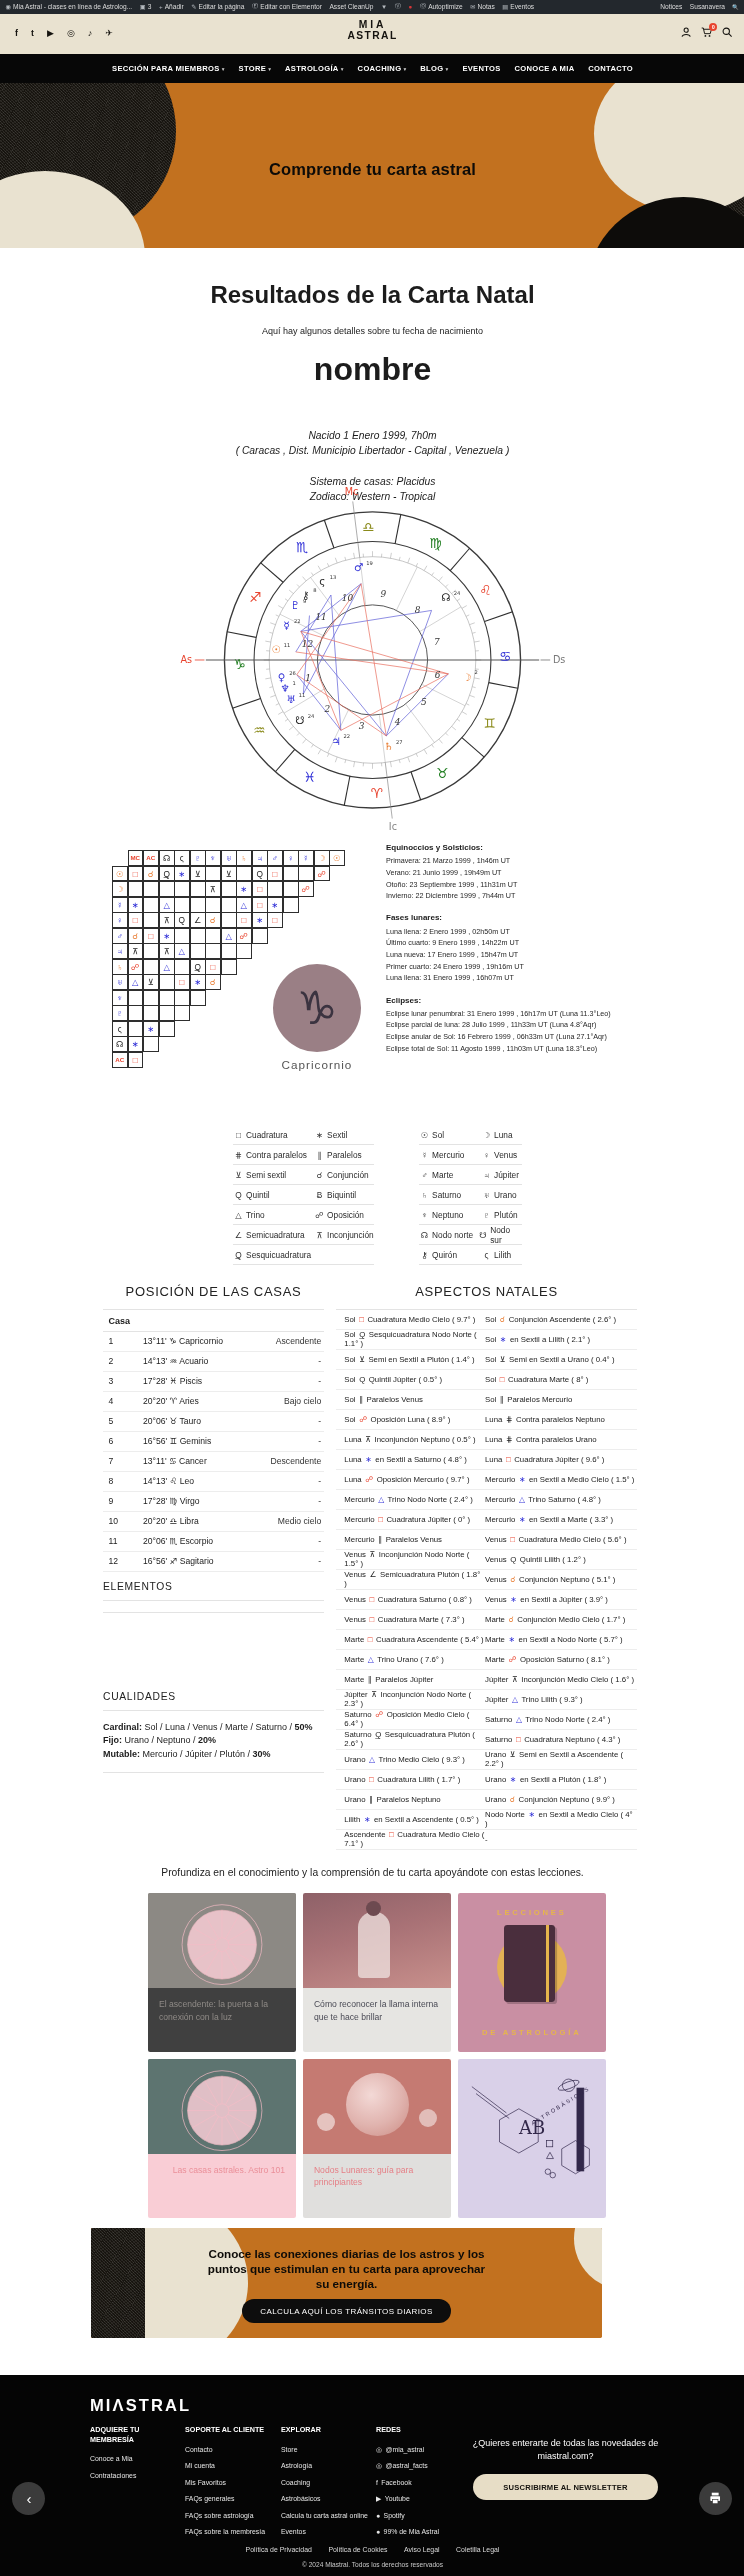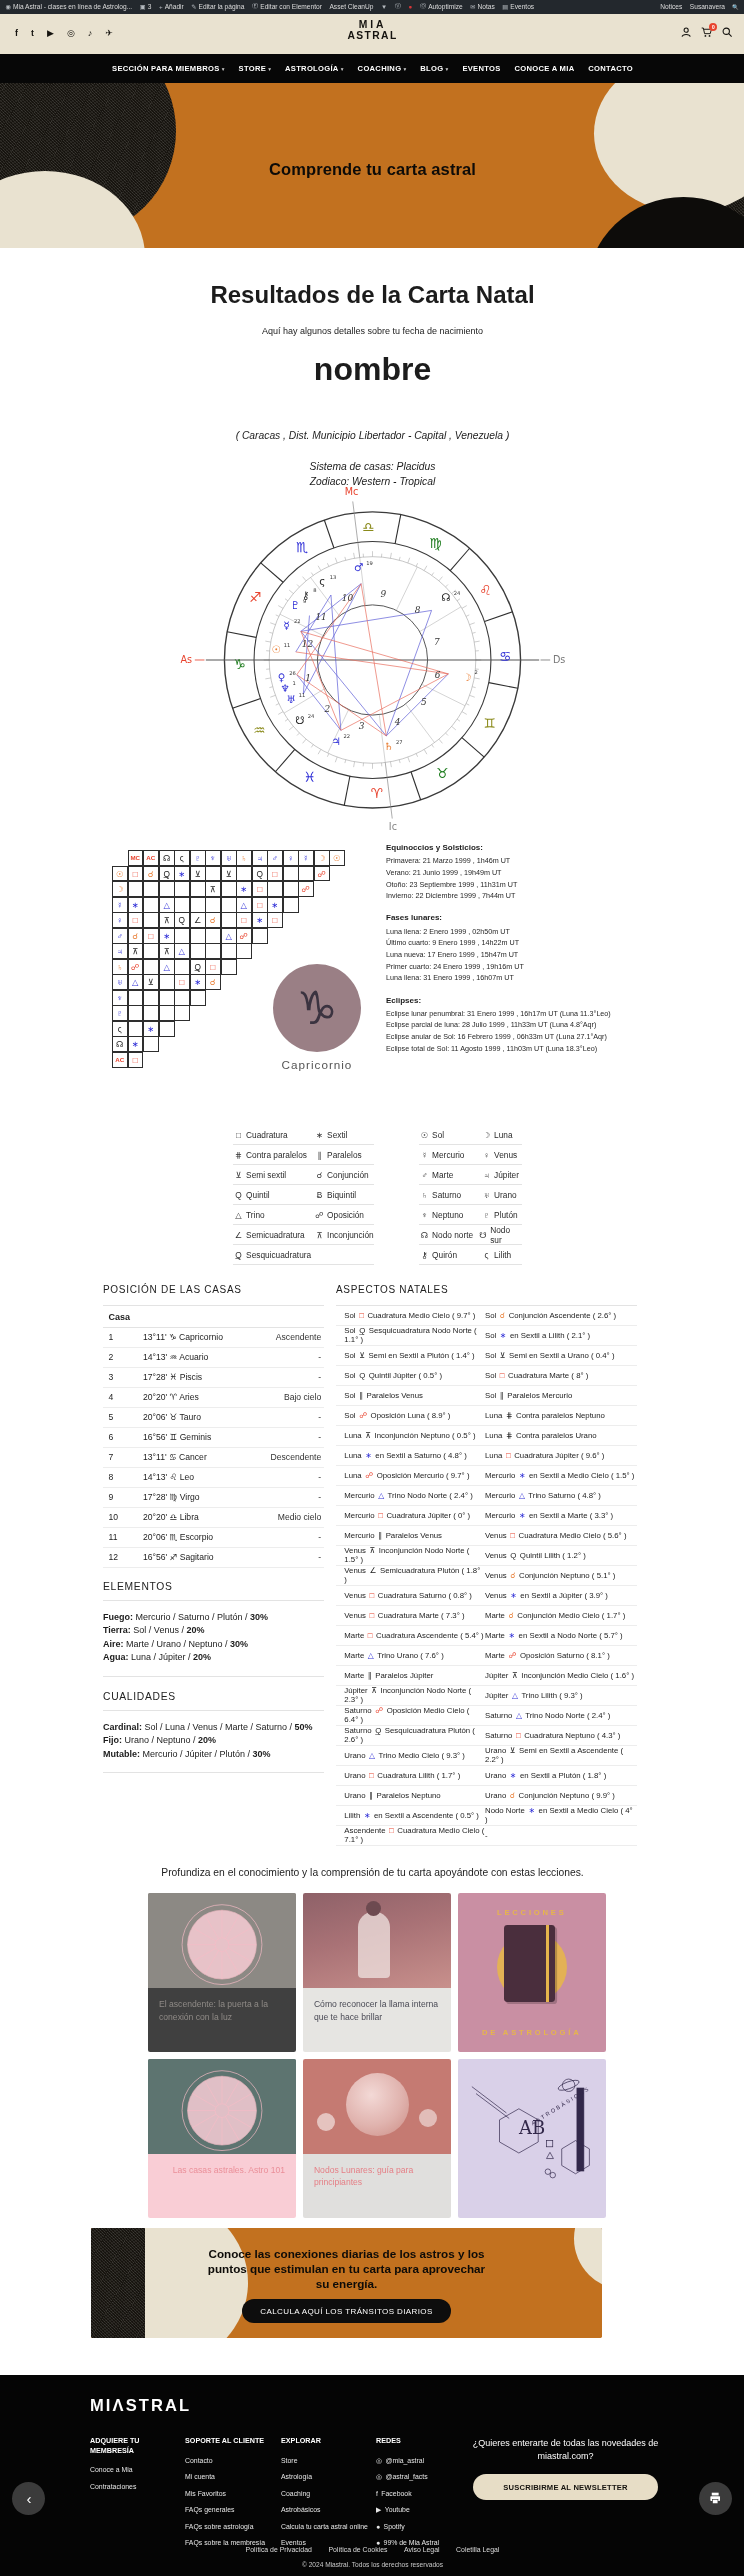--- a/index.html
+++ b/index.html
@@ -68,21 +68,21 @@
   .legrow .ic { width:11px; text-align:center; margin-right:2.1px; color:#333; }
   #legendL { top:1125px; left:233px; width:141px; }
   #legendR { top:1125px; left:419px; width:103px; }
   #legendL .c1 { width:81px; display:flex; align-items:center; }
   #legendL .c2 { display:flex; align-items:center; }
   #legendR .c1 { width:62px; display:flex; align-items:center; }
   #legendR .c2 { display:flex; align-items:center; }
 
   
   #casas { top:1284px; left:103px; width:221px; }
-  .smalltitle { text-align:left; font-size:10px; letter-spacing:0.7px; color:#222; }
+  .smalltitle { text-align:center; font-size:13px; letter-spacing:0.7px; color:#222; }
   #casas .thead { border-top:0.7px solid #e3e3e3; border-bottom:0.7px solid #e3e3e3; font-weight:bold; font-size:9px; height:23px; line-height:23px; margin-top:9.7px; padding-left:5.5px; }
   .crow { display:flex; border-bottom:0.7px solid #ededed; height:20px; align-items:center; font-size:8.6px; }
   .crow .cn { width:40px; padding-left:5.5px; }
   .crow .cp { flex:1; }
   .crow .cx { width:62px; text-align:right; padding-right:2.8px; color:#333; }
   #elementos { top:1581px; left:103px; width:221px; }
   #cualidades { top:1691px; left:103px; width:221px; }
   .blocktitle { font-size:10.3px; letter-spacing:0.7px; color:#222; }
   .bhr { border:none; border-top:0.7px solid #e3e3e3; margin:8.3px 0 9.7px 0; }
   .eline { font-size:9px; line-height:13.4px; }
@@ -105,21 +105,21 @@
   .cardfull { width:100%; height:100%; position:relative; }
 
   
   #ctabanner { top:2228px; left:91px; width:511px; height:110px; background:#c2711f; overflow:hidden; border-radius:1.4px; }
   #ctabanner .ctatext { position:relative; margin:18px auto 0; width:386px; text-align:center; font-size:11.7px; font-weight:800; line-height:15px; color:#0d0b08; }
   #ctabanner .ctabtn { position:relative; display:block; margin:8.3px auto 0; width:max-content; background:#0d0d0d; color:#fff; font-size:8px; font-weight:normal; letter-spacing:0.4px; padding:7.6px 18px; border-radius:13.8px; border:none; cursor:pointer; font-family:inherit; }
 
   
   #sitefooter { top:2375px; left:0; width:745px; height:201px; background:#050505; color:#fff; }
   #sitefooter .flogo { position:absolute; left:90px; top:20.7px; font-size:16.5px; letter-spacing:2.1px; font-weight:bold; color:#fff; }
-  .fcol { position:absolute; top:61px; width:90px; }
+  .fcol { position:absolute; top:50px; width:90px; }
   .fcol .fh { font-size:7.2px; font-weight:bold; line-height:9.7px; margin-bottom:6.9px; }
   .fcol .fi { font-size:6.9px; color:#e6e6e6; line-height:16.5px; cursor:pointer; white-space:nowrap; display:flex; align-items:center; gap:3.4px; }
   #fnews { position:absolute; left:455px; top:62px; width:221px; text-align:center; }
   #fnews .ntext { font-size:9px; line-height:13px; }
   #fnews .nbtn { margin-top:11px; width:185px; height:26px; background:#e7ddc6; border:none; border-radius:13px; font-size:7.6px; font-weight:bold; color:#15130f; letter-spacing:0.2px; cursor:pointer; font-family:inherit; }
   #flegal { position:absolute; left:0; right:0; top:171px; text-align:center; font-size:6.9px; color:#ddd; }
   #flegal span { margin:0 8.3px; cursor:pointer; }
   #fcopy { position:absolute; left:0; right:0; top:186px; text-align:center; font-size:6.6px; color:#c9c9c9; }
 
   .floatbtn { width:33px; height:33px; border-radius:50%; background:#3b3b3b; color:#fff; display:flex; align-items:center; justify-content:center; cursor:pointer; }
@@ -235,20 +235,21 @@
   <div class="abs" style="width:186px;height:159px;border-radius:50%;background:#e9e2d0;left:594px;top:-29px;"></div>
   <div class="abs" style="width:193px;height:186px;border-radius:50%;background:#0d0c0a;left:587px;top:114px;"></div>
   <h1>Comprende tu carta astral</h1>
 </div>
 
 <div id="results" class="abs">
   <div class="rtitle">Resultados de la Carta Natal</div>
   <div class="rsub">Aquí hay algunos detalles sobre tu fecha de nacimiento</div>
   <div class="rname">nombre</div>
   <div class="birth">
+    <div>Nacido 1 Enero 1999, 7h0m</div>
     <div>( Caracas , Dist. Municipio Libertador - Capital , Venezuela )</div>
   </div>
   <div class="sys">
     <div>Sistema de casas: Placidus</div>
     <div>Zodiaco: Western - Tropical</div>
   </div>
 </div>
 
 <div id="wheelwrap" class="abs"><svg width="745" height="365" viewBox="0 0 1080 530">
       <circle cx="540" cy="257" r="215" fill="none" stroke="#3a3a3a" stroke-width="2"></circle>
@@ -787,26 +788,20 @@
         <span class="cn">12</span>
         <span class="cp">16°56' ♐ Sagitario</span>
         <span class="cx">-</span>
       </div>
     </div>
 </div>
 
 <div id="elementos" class="abs">
   <div class="blocktitle">ELEMENTOS</div>
   <hr class="bhr">
-    <div id="elrows">
-      <div class="eline"><b>Fuego: </b>Mercurio / Saturno / Plutón / <b>30%</b></div>
-      <div class="eline"><b>Tierra: </b>Sol / Venus / <b>20%</b></div>
-      <div class="eline"><b>Aire: </b>Marte / Urano / Neptuno / <b>30%</b></div>
-      <div class="eline"><b>Agua: </b>Luna / Júpiter / <b>20%</b></div>
-    </div>
     <hr class="bhr" style="margin-top:11px;">
 </div>
 
 <div id="cualidades" class="abs">
   <div class="blocktitle">CUALIDADES</div>
   <hr class="bhr">
     <div id="qrows">
       <div class="eline"><b>Cardinal: </b>Sol / Luna / Venus / Marte / Saturno / <b>50%</b></div>
       <div class="eline"><b>Fijo: </b>Urano / Neptuno / <b>20%</b></div>
       <div class="eline"><b>Mutable: </b>Mercurio / Júpiter / Plutón / <b>30%</b></div>

